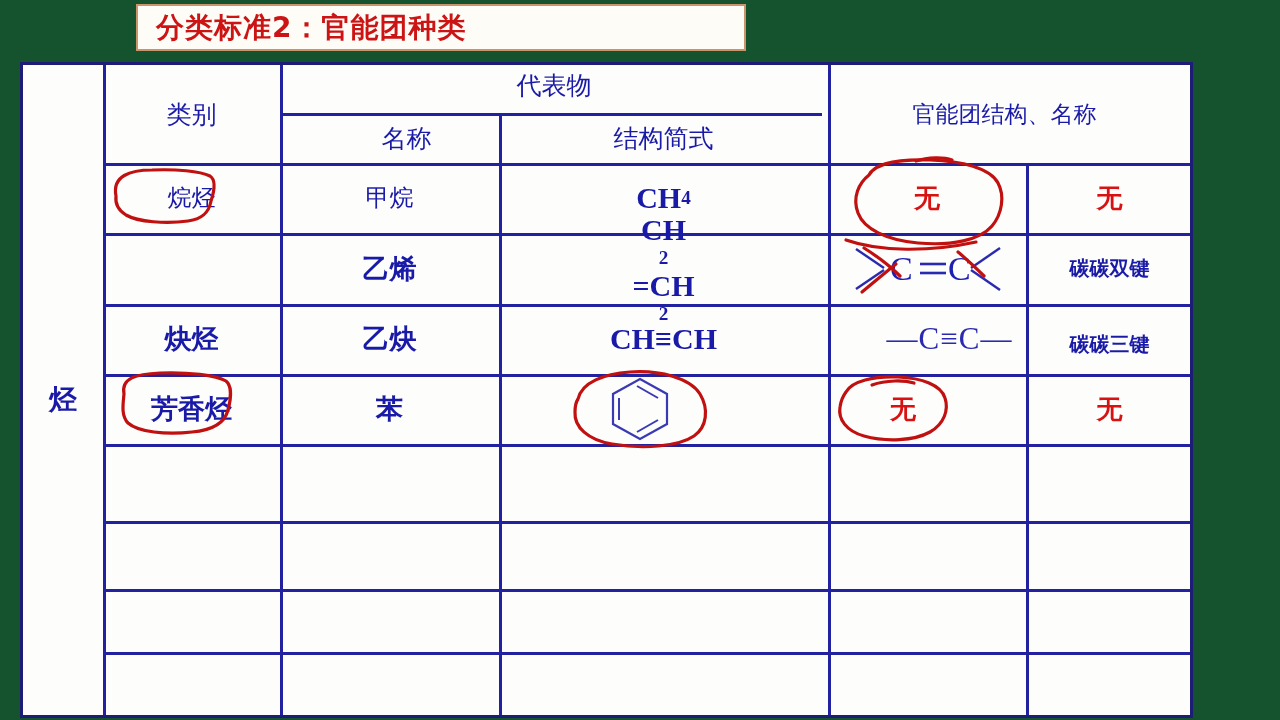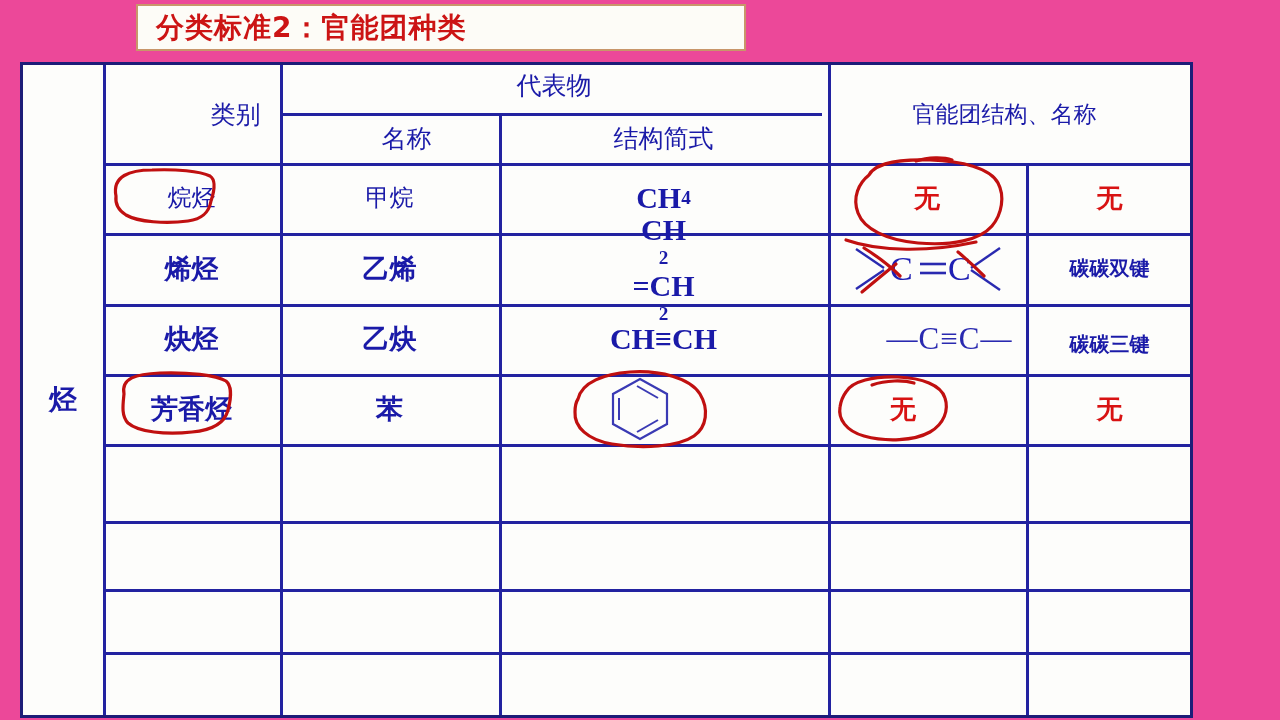--- a/index.html
+++ b/index.html
@@ -9,21 +9,21 @@
     height: 720px;
     overflow: hidden;
     background: #ffffff;
     font-family: "Liberation Serif", "DejaVu Serif", serif;
   }
 
   #stage {
     position: relative;
     width: 1280px;
     height: 720px;
-    background: #ec4899;
+    background: #14532d;
   }
 
   
   #title-box {
     position: absolute;
     left: 136px;
     top: 4px;
     width: 610px;
     height: 47px;
     border: 2px solid #c8966a;
@@ -120,39 +120,38 @@
     <div class="hline" style="top:168px;left:80px;"></div>
     <div class="hline" style="top:239px;left:80px;"></div>
     <div class="hline" style="top:309px;left:80px;"></div>
     <div class="hline" style="top:379px;left:80px;"></div>
     <div class="hline" style="top:456px;left:80px;"></div>
     <div class="hline" style="top:524px;left:80px;"></div>
     <div class="hline" style="top:587px;left:80px;"></div>
 
     <div class="cell hdr cn" style="left:0;top:0;width:80px;height:98px;"></div>
 
-    <div class="cell hdr cn" style="left:80px;top:0;width:177px;height:98px;margin-left:44px;">类别</div>
+    <div class="cell hdr cn" style="left:80px;top:0;width:177px;height:98px;">类别</div>
 
     <div class="cell hdr cn" style="left:257px;top:0;width:548px;height:40px;">代表物</div>
 
     <div class="cell hdr cn" style="left:257px;top:48px;width:253px;height:50px;">名称</div>
 
     <div class="cell hdr cn" style="left:476px;top:48px;width:329px;height:50px;">结构简式</div>
 
     <div class="cell cn" style="left:799px;top:0;width:365px;height:98px;font-size:23px;">官能团结构、名称</div>
 
     <div class="cell group-lbl" style="left:0;top:98px;width:80px;height:555px;align-items:flex-start;padding-top:218px;">烃</div>
 
     <div class="cell cat-light cn" style="left:80px;top:98px;width:177px;height:70px;">烷烃</div>
     <div class="cell name-light cn" style="left:257px;top:98px;width:219px;height:70px;">甲烷</div>
     <div class="cell formula" style="left:476px;top:98px;width:329px;height:70px;">CH<sub>4</sub></div>
     <div class="cell fg-none-red" style="left:805px;top:98px;width:198px;height:70px;">无</div>
     <div class="cell fg-none-red" style="left:1003px;top:98px;width:167px;height:70px;">无</div>
 
-    <div class="cell cat-bold cn" style="left:80px;top:168px;width:177px;height:71px;">烯烃</div>
     <div class="cell name-bold cn" style="left:257px;top:168px;width:219px;height:71px;">乙烯</div>
     <div class="cell formula" style="left:476px;top:168px;width:329px;height:71px;flex-direction:column;">CH<sub>2</sub>=CH<sub>2</sub></div>
 
     <div class="cell" style="left:805px;top:168px;width:198px;height:71px;">
       <svg class="struct-svg" width="198" height="71" viewBox="0 0 198 71" style="left:0;top:0;">
 
         <line x1="28" y1="16" x2="56" y2="35" stroke="#2a2ab0" stroke-width="2.4"></line>
         <line x1="28" y1="56" x2="56" y2="37" stroke="#2a2ab0" stroke-width="2.4"></line>
 
         <line x1="143" y1="35" x2="172" y2="15" stroke="#2a2ab0" stroke-width="2.4"></line>

